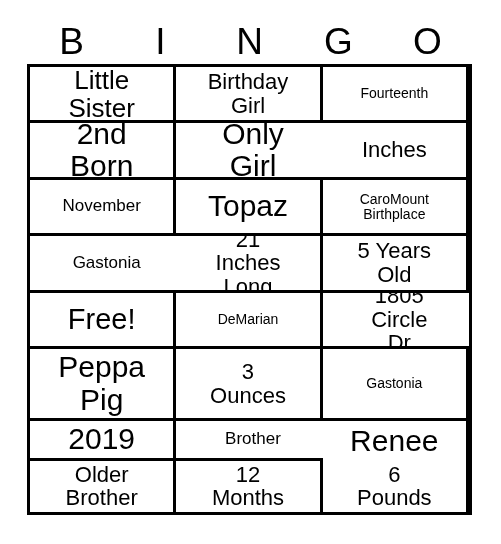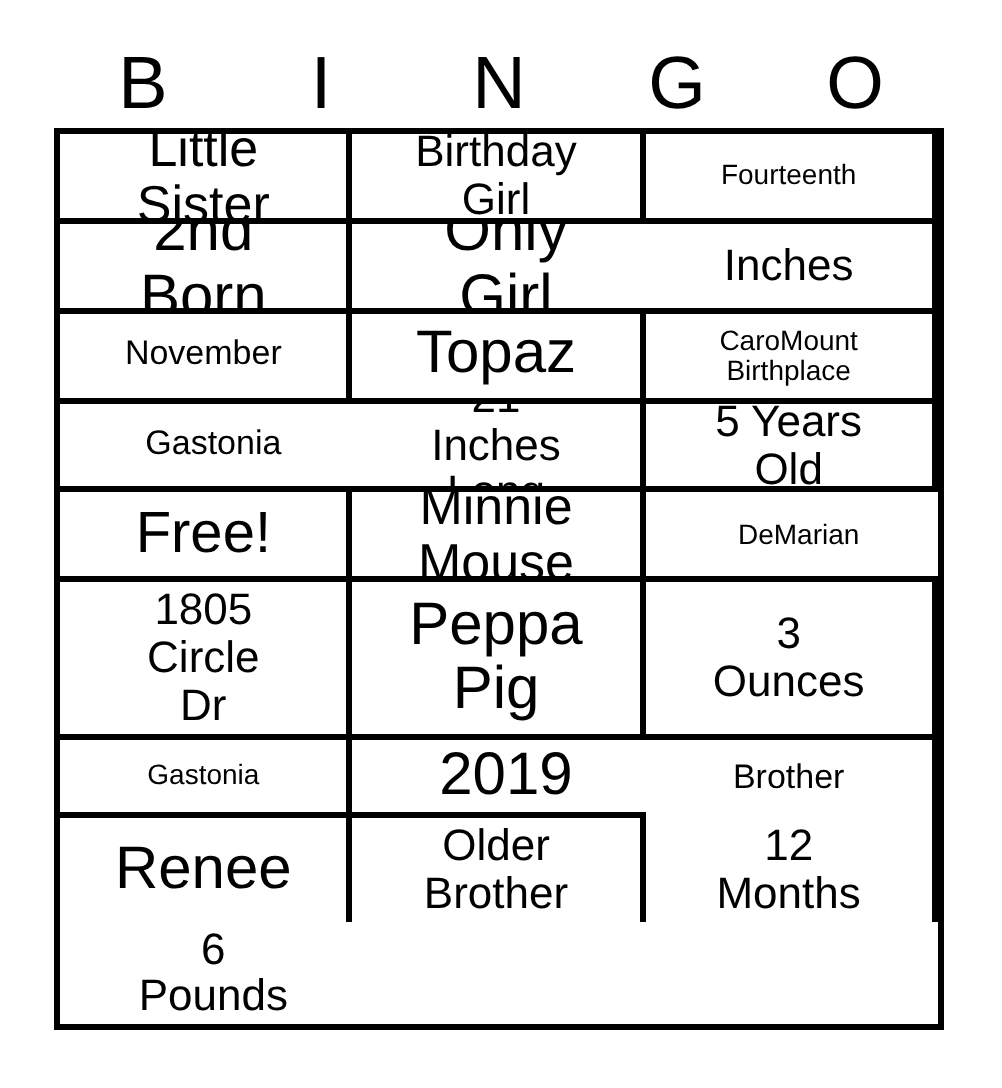--- a/index.html
+++ b/index.html
@@ -148,24 +148,20 @@
 Long</span>
     </div>
     <div class="cell">
       <span class="cell-text fs-md">5 Years
 Old</span>
     </div>
     <div class="cell">
       <span class="cell-text fs-free">Free!</span>
     </div>
     <div class="cell">
-      <span class="cell-text fs-lg">Minnie
-Mouse</span>
-    </div>
-    <div class="cell">
       <span class="cell-text fs-xs">DeMarian</span>
     </div>
 
     <div class="cell">
       <span class="cell-text fs-md">1805
 Circle
 Dr</span>
     </div>
     <div class="cell">
       <span class="cell-text fs-xl">Peppa

